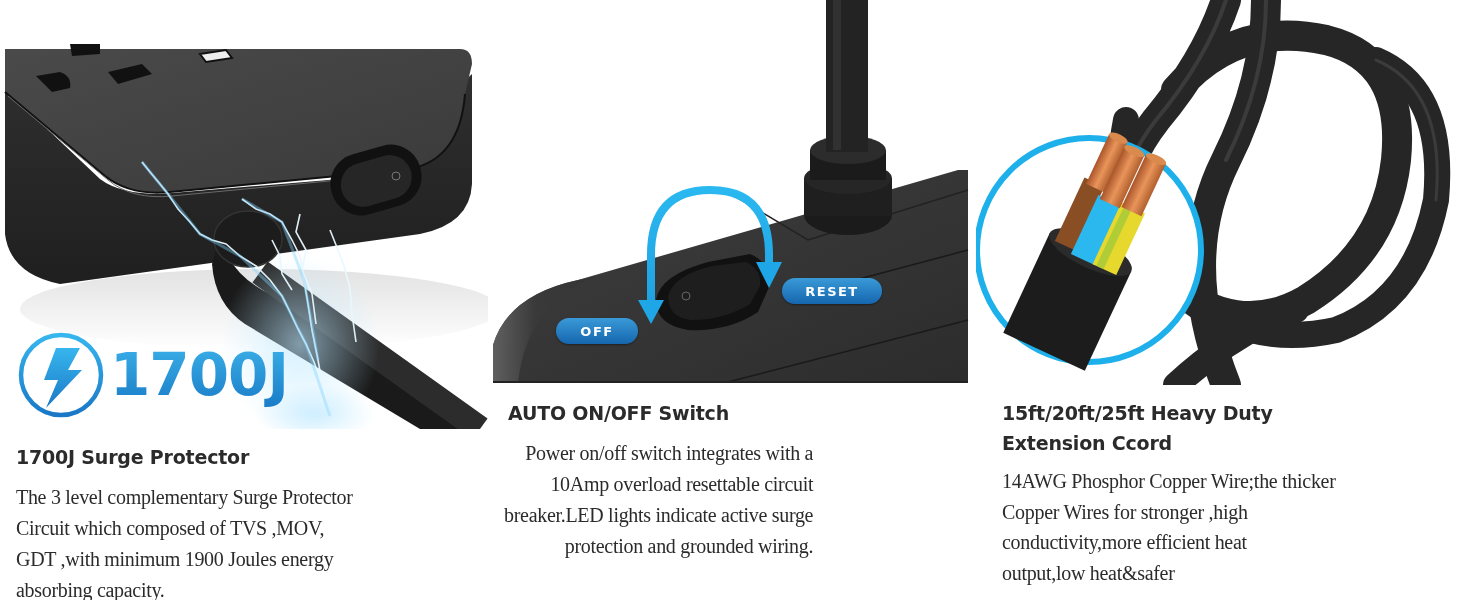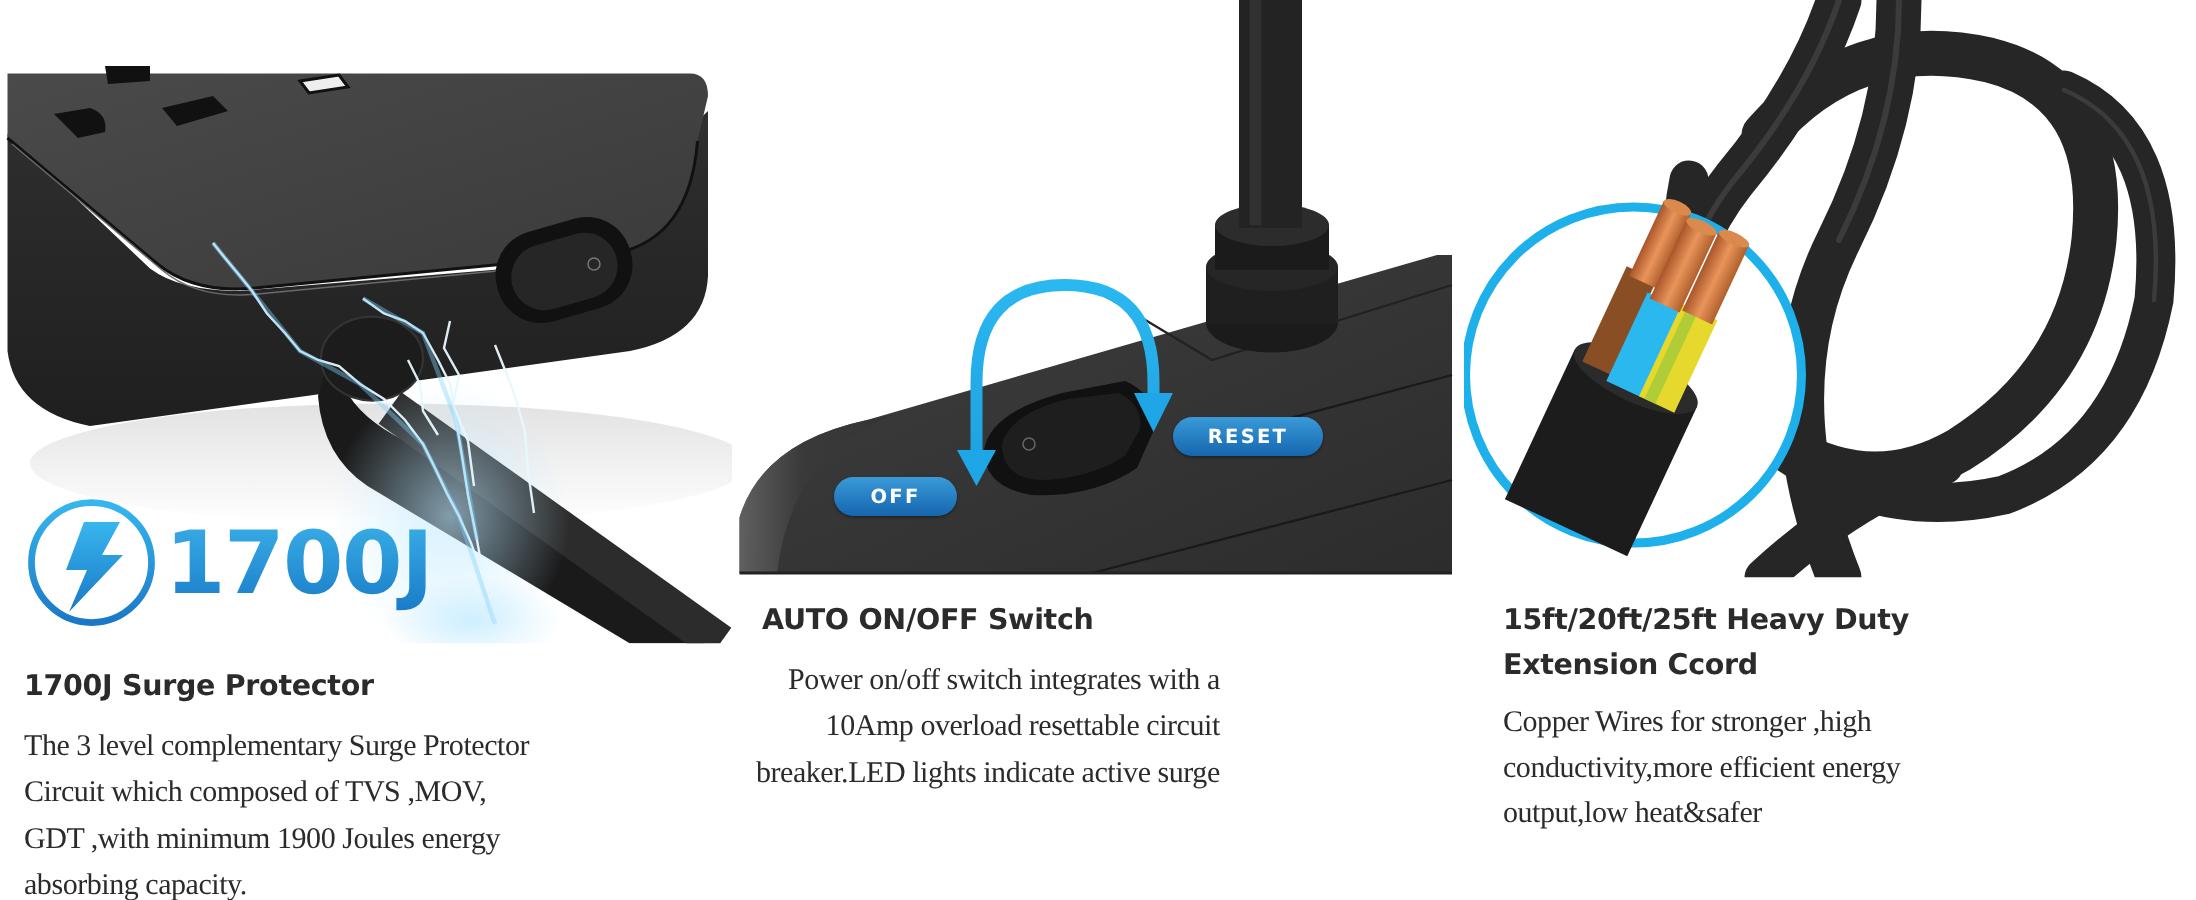--- a/index.html
+++ b/index.html
@@ -183,20 +183,21 @@
   </div>
 
   <div class="pill pill-off">OFF</div>
   <div class="pill pill-reset">RESET</div>
 
   <h2 class="feature-title p2-title">AUTO ON/OFF Switch</h2>
   <div class="feature-body p2-body">
     <div>Power on/off switch integrates with a</div>
     <div>10Amp overload resettable circuit</div>
     <div>breaker.LED lights indicate active surge</div>
+    <div>protection and grounded wiring.</div>
   </div>
 </section>
 
 <section class="panel panel-3">
   <div class="photo">
     <svg width="488" height="385" viewBox="0 0 488 385">
       <defs>
         <linearGradient id="copper" x1="0" y1="0" x2="1" y2="0">
           <stop offset="0" stop-color="#a9552a"></stop>
           <stop offset="0.5" stop-color="#e9945a"></stop>
@@ -234,17 +235,18 @@
         <ellipse cx="135" cy="138" rx="11" ry="4" fill="#d98a4c"></ellipse>
       </g>
     </svg>
   </div>
 
   <h2 class="feature-title p3-title">
     <div>15ft/20ft/25ft Heavy Duty</div>
     <div>Extension Ccord</div>
   </h2>
   <div class="feature-body p3-body">
+    <div>14AWG Phosphor Copper Wire;the thicker</div>
     <div>Copper Wires for stronger ,high</div>
-    <div>conductivity,more efficient energy</div>
+    <div>conductivity,more efficient heat</div>
     <div>output,low heat&amp;safer</div>
   </div>
 </section>
 
 </body></html>

